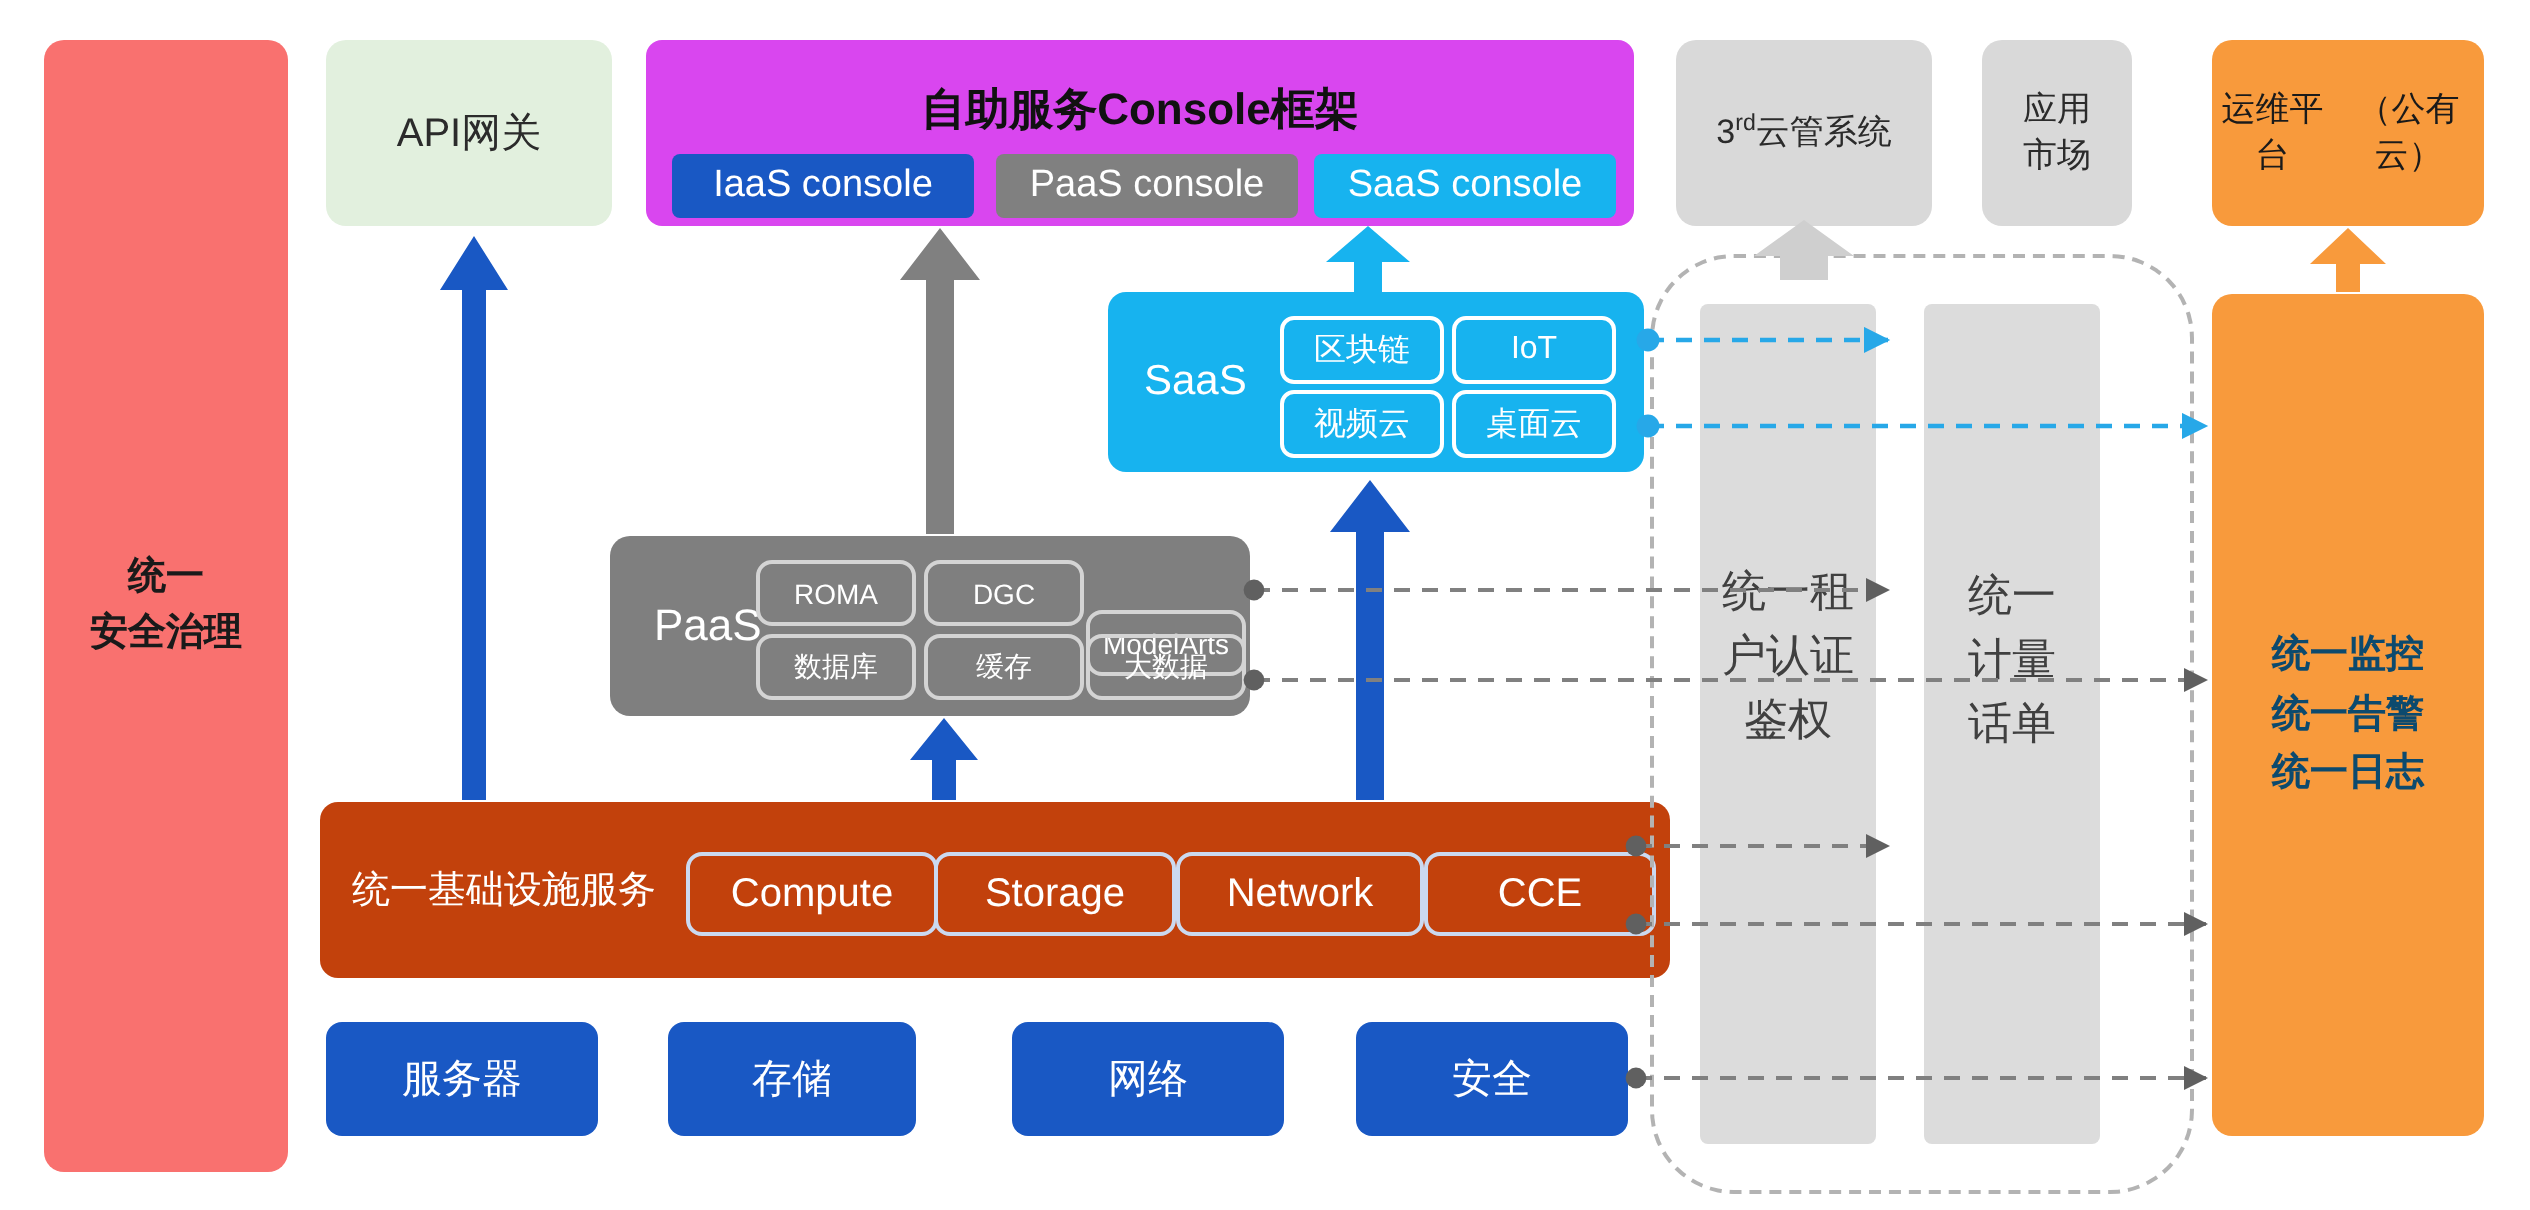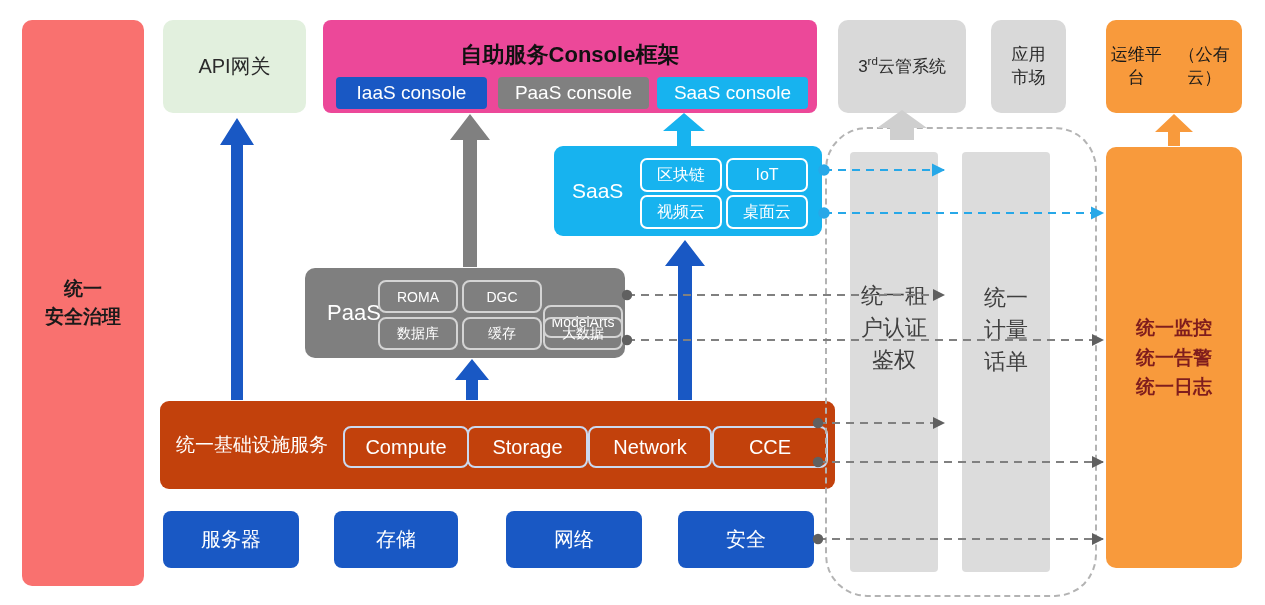--- a/index.html
+++ b/index.html
@@ -8,30 +8,30 @@
   .box{position:absolute;box-sizing:border-box;display:flex;align-items:center;justify-content:center;text-align:center;}
   .rnd{border-radius:10px;}
 
   
   .red-col{background:#F9716F;color:#1a1a1a;font-size:19px;line-height:1.45;font-weight:700;}
 
   
   .api-gw{background:#E2F0DE;color:#2b2b2b;font-size:20px;}
 
   
-  .console-frame{background:#ec4899;border-radius:8px;}
+  .console-frame{background:#d946ef;border-radius:8px;}
   .console-title{position:absolute;left:0;right:0;top:20px;text-align:center;color:#111;font-size:22px;font-weight:600;}
   .console-chip{position:absolute;height:32px;display:flex;align-items:center;justify-content:center;color:#fff;font-size:19px;border-radius:4px;padding:0 10px;white-space:nowrap;text-align:center;}
 
   
   .grey-top{background:#D9D9D9;color:#2b2b2b;font-size:17px;line-height:1.35;}
 
   
   .orange-top{background:#F89A3C;color:#1a1a1a;font-size:17px;line-height:1.35;}
-  .orange-col{background:#F89A3C;color:#7f1d1d;font-size:19px;line-height:1.55;font-weight:700;}
+  .orange-col{background:#F89A3C;color:#0c4a6e;font-size:19px;line-height:1.55;font-weight:700;}
 
   
   .saas{background:#17B3EF;border-radius:9px;}
   .saas-label{position:absolute;left:18px;top:50%;transform:translateY(-50%);color:#fff;font-size:21px;}
   .saas-chip{position:absolute;display:flex;align-items:center;justify-content:center;color:#fff;font-size:16px;border:2px solid #ffffff;border-radius:7px;height:30px;white-space:nowrap;}
 
   
   .paas{background:#7F7F7F;border-radius:10px;}
   .paas-label{position:absolute;left:22px;top:50%;transform:translateY(-50%);color:#fff;font-size:22px;}
   .paas-chip{position:absolute;display:flex;align-items:center;justify-content:center;color:#fff;font-size:14px;border:2px solid #D4D4D4;border-radius:8px;height:29px;white-space:nowrap;}

